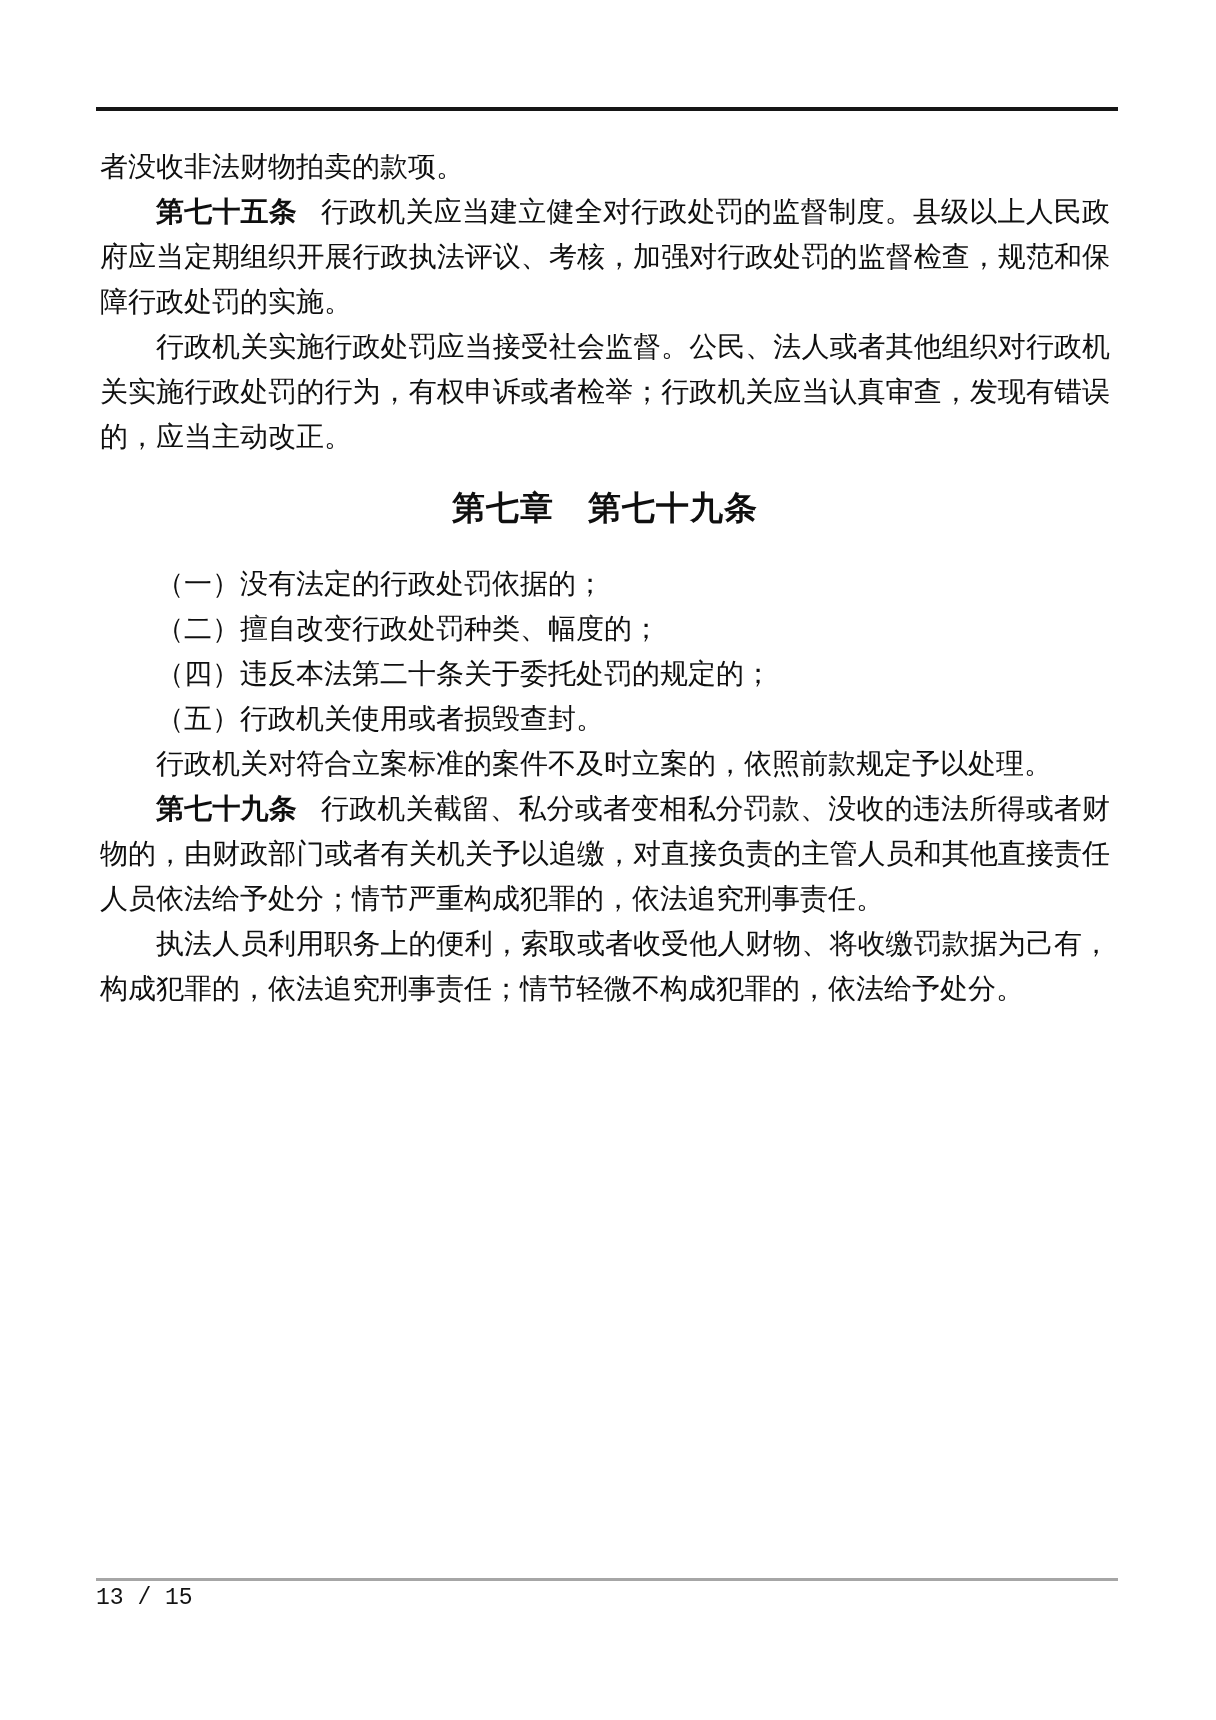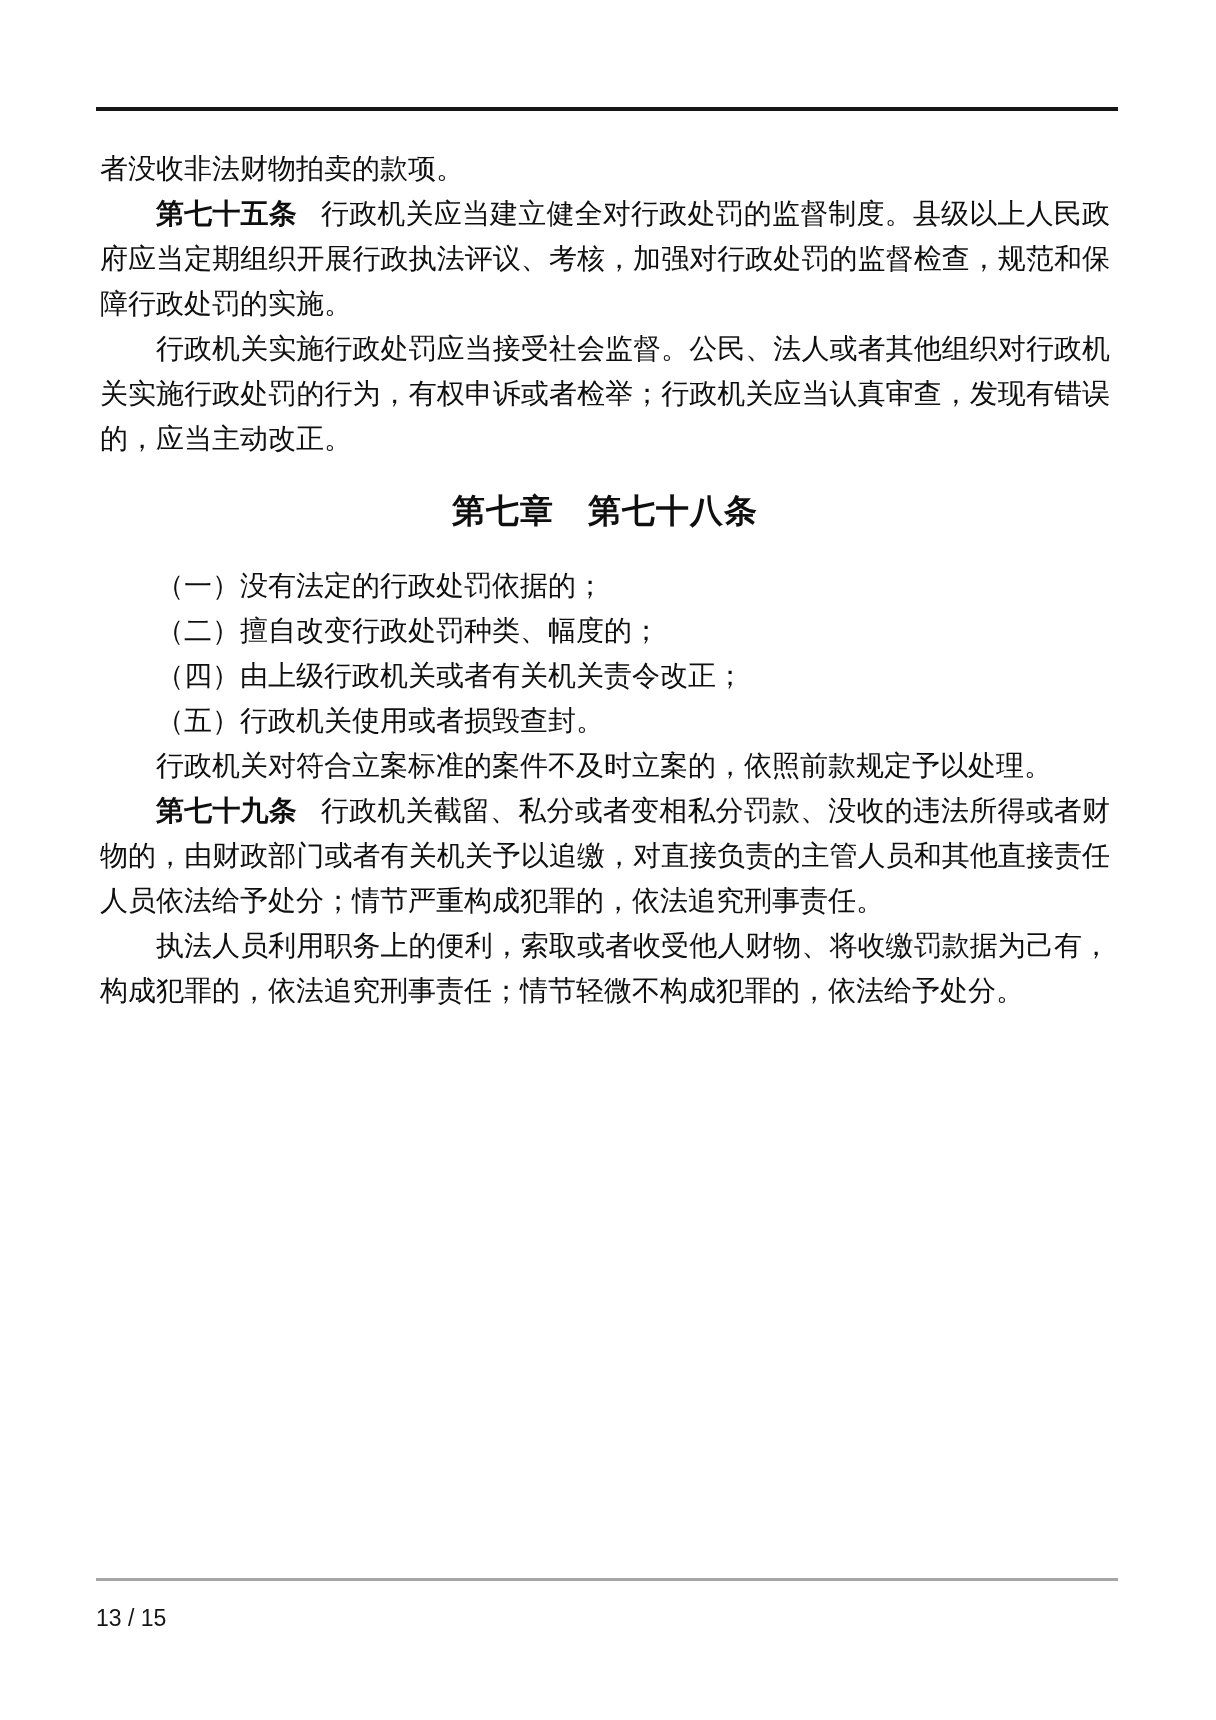--- a/index.html
+++ b/index.html
@@ -5,21 +5,21 @@
   html, body {
     margin: 0;
     padding: 0;
     background: #ffffff;
   }
   .page {
     position: relative;
     width: 1216px;
     height: 1720px;
     background: #ffffff;
-    font-family: Liberation Sans, sans-serif;
+    font-family: Liberation Mono, monospace;
     color: #0f0f0f;
     overflow: hidden;
   }
   .header-rule {
     position: absolute;
     left: 96px;
     top: 107px;
     width: 1022px;
     height: 4px;
     background: #161616;
@@ -59,47 +59,47 @@
     position: absolute;
     left: 96px;
     top: 1578px;
     width: 1022px;
   }
   .footer-rule {
     height: 3px;
     background: #a6a6a6;
   }
   .page-number {
-    margin-top: 24px;
+    margin-top: 4px;
     font-size: 23px;
     line-height: 26px;
     color: #141414;
   }
 </style>
 </head>
 <body>
 
 <div class="page">
 
   <div class="header-rule"></div>
 
   <div class="content">
 
     <p class="cont"><span>者没收非法财物拍卖的款项。</span></p>
 
     <p><b class="lead">第七十五条</b><span>行政机关应当建立健全对行政处罚的监督制度。县级以上人民政府应当定期组织开展行政执法评议、考核，加强对行政处罚的监督检查，规范和保障行政处罚的实施。</span></p>
 
     <p><span>行政机关实施行政处罚应当接受社会监督。公民、法人或者其他组织对行政机关实施行政处罚的行为，有权申诉或者检举；行政机关应当认真审查，发现有错误的，应当主动改正。</span></p>
 
-    <div class="chapter">第七章　第七十八条</div>
+    <div class="chapter">第七章　第七十九条</div>
 
 
     <p><span>（一）没有法定的行政处罚依据的；</span></p>
     <p><span>（二）擅自改变行政处罚种类、幅度的；</span></p>
-    <p><span>（四）由上级行政机关或者有关机关责令改正；</span></p>
+    <p><span>（四）违反本法第二十条关于委托处罚的规定的；</span></p>
     <p><span>（五）行政机关使用或者损毁查封。</span></p>
 
     <p><span>行政机关对符合立案标准的案件不及时立案的，依照前款规定予以处理。</span></p>
 
 
 
     <p><b class="lead">第七十九条</b><span>行政机关截留、私分或者变相私分罚款、没收的违法所得或者财物的，由财政部门或者有关机关予以追缴，对直接负责的主管人员和其他直接责任人员依法给予处分；情节严重构成犯罪的，依法追究刑事责任。</span></p>
 
     <p><span>执法人员利用职务上的便利，索取或者收受他人财物、将收缴罚款据为己有，构成犯罪的，依法追究刑事责任；情节轻微不构成犯罪的，依法给予处分。</span></p>
 

